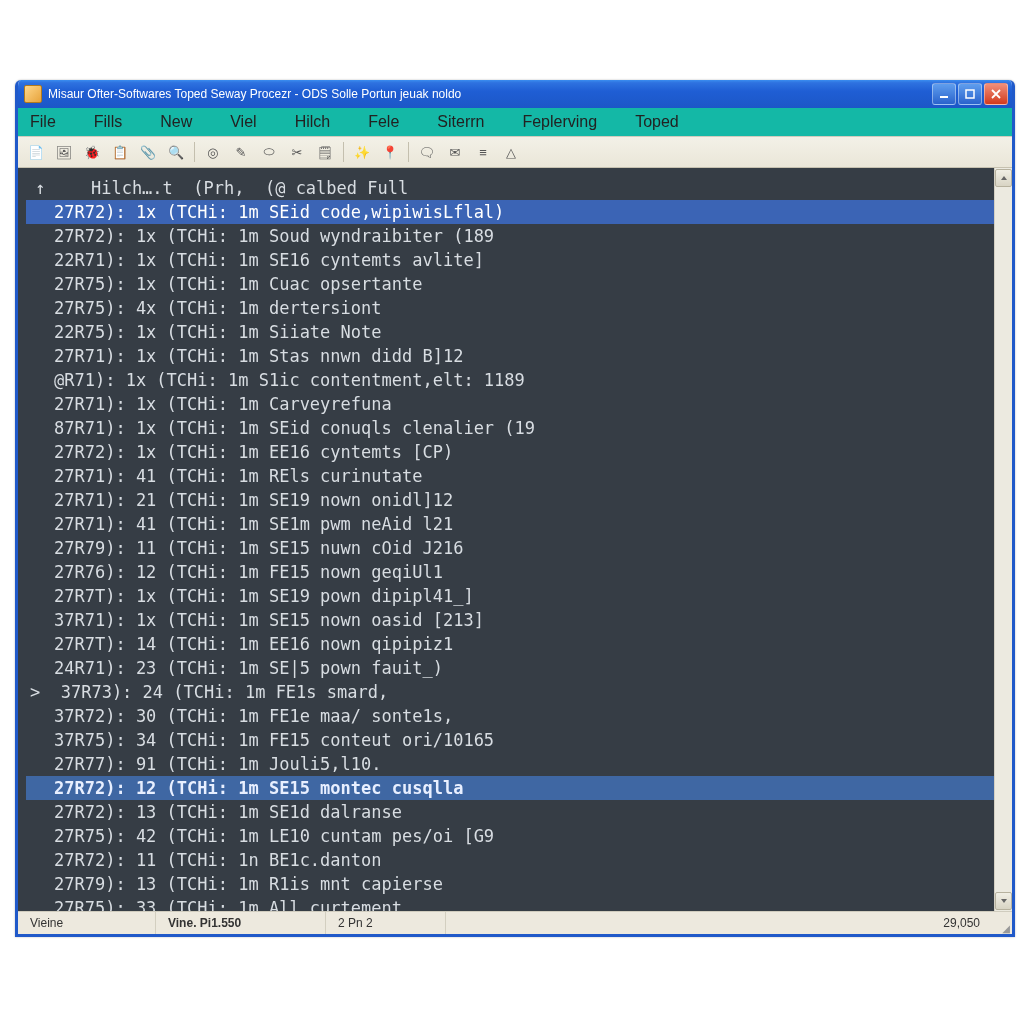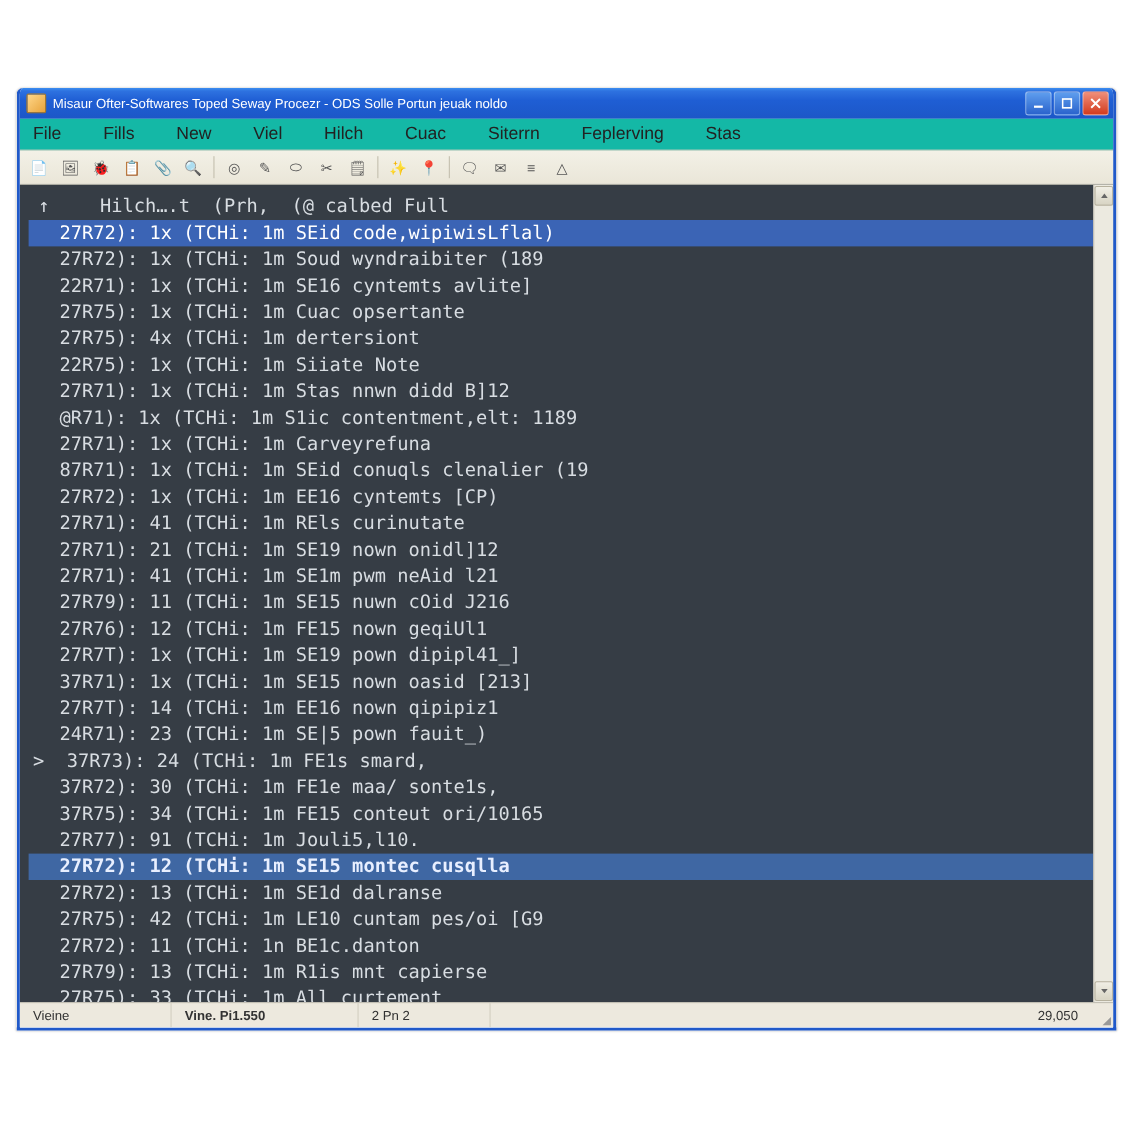--- a/index.html
+++ b/index.html
@@ -237,24 +237,24 @@
       </div>
     </div>
   </div>
 
   <div class="menubar" id="menubar">
       <div class="menu-item">File</div>
       <div class="menu-item">Fills</div>
       <div class="menu-item">New</div>
       <div class="menu-item">Viel</div>
       <div class="menu-item">Hilch</div>
-      <div class="menu-item">Cuac</div>
+      <div class="menu-item">Fele</div>
       <div class="menu-item">Siterrn</div>
       <div class="menu-item">Feplerving</div>
-      <div class="menu-item">Stas</div>
+      <div class="menu-item">Toped</div>
     </div>
 
   <div class="toolbar" id="toolbar">
       <div class="tbtn">
         <span>📄</span>
       </div>
       <div class="tbtn">
         <span>🖼</span>
       </div>
       <div class="tbtn">

